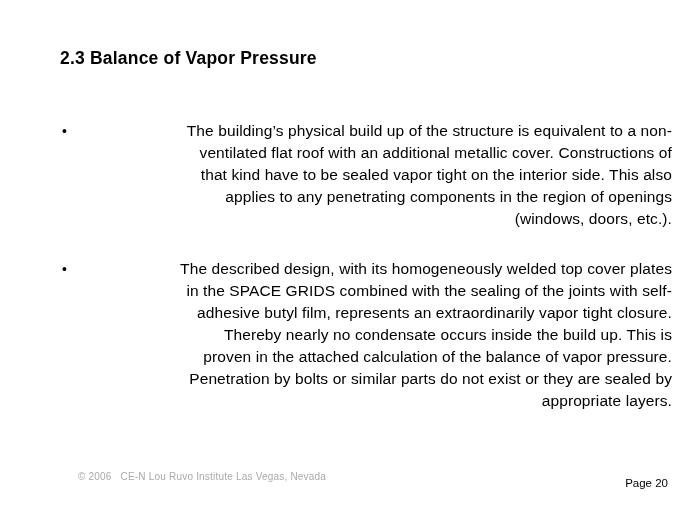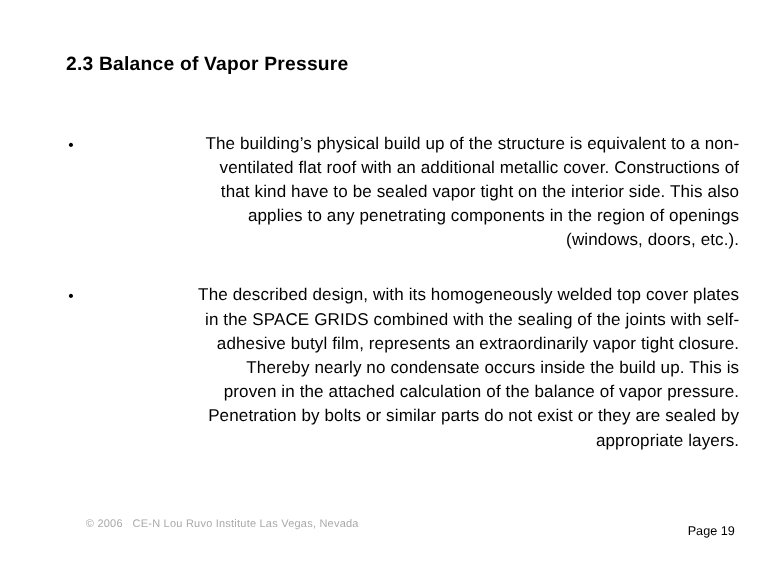--- a/index.html
+++ b/index.html
@@ -99,15 +99,15 @@
 Thereby nearly no condensate occurs inside the build up. This is
 proven in the attached calculation of the balance of vapor pressure.
 Penetration by bolts or similar parts do not exist or they are sealed by
 appropriate layers.</p>
     </div>
 
   </div>
 
   <div class="footer-copyright">© 2006   CE-N Lou Ruvo Institute Las Vegas, Nevada</div>
 
-  <div class="page-number">Page 19</div>
+  <div class="page-number">Page 20</div>
 
 </div>
 
 </body></html>

